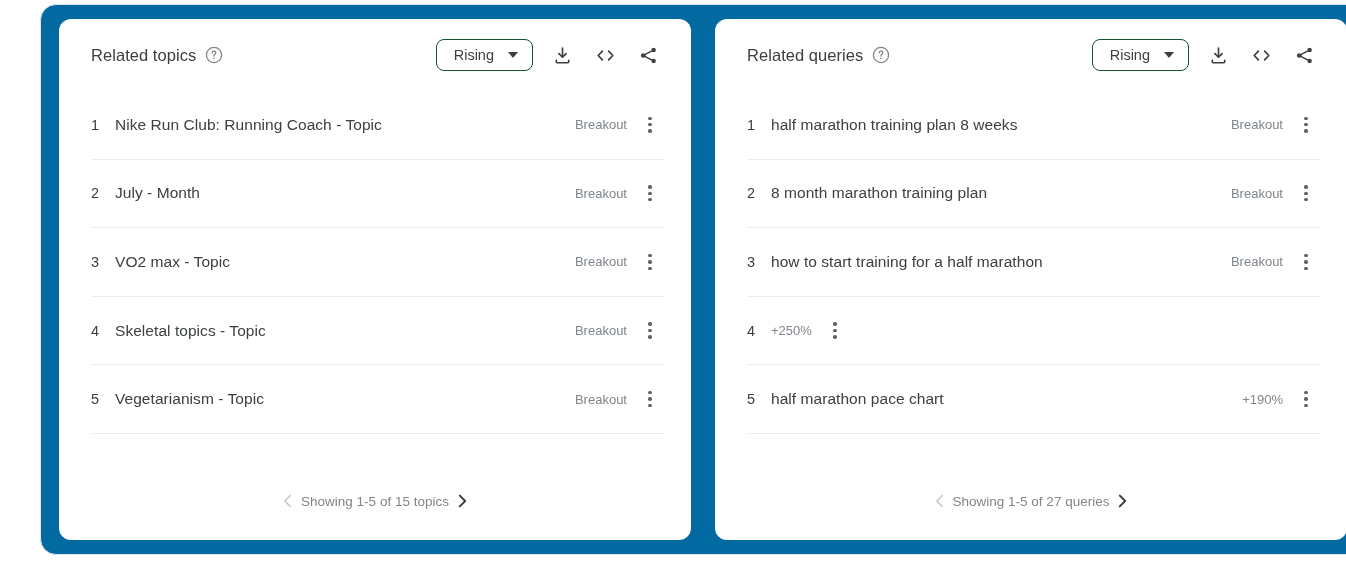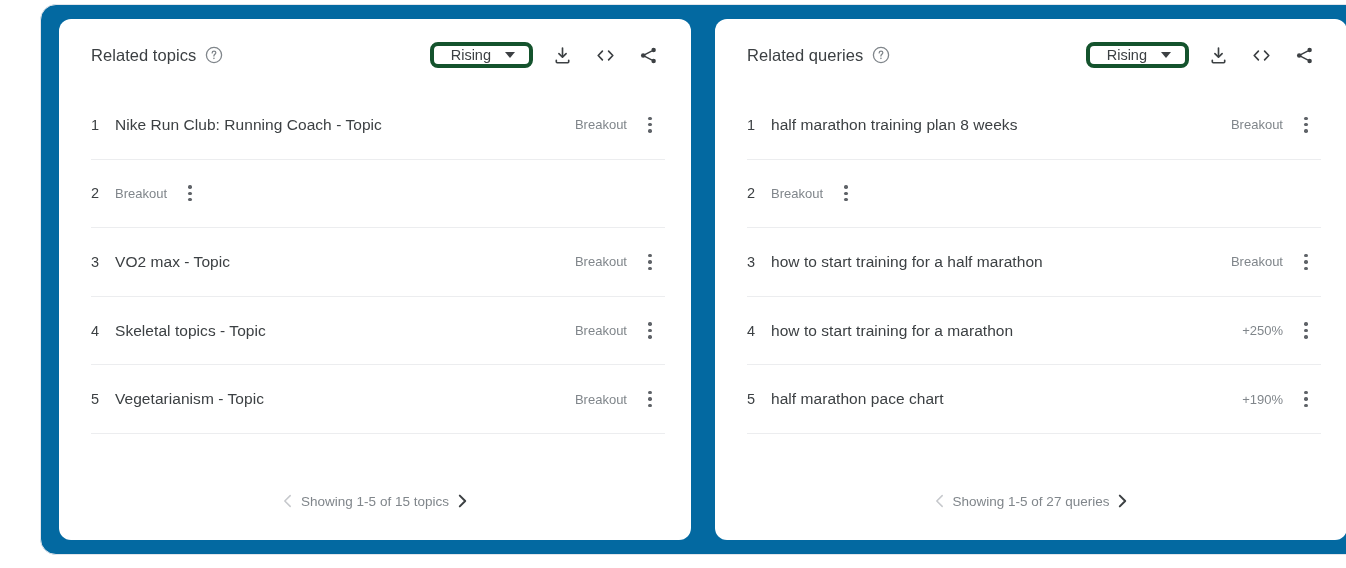--- a/index.html
+++ b/index.html
@@ -77,23 +77,23 @@
     color: #80868b;
   }
 
   .header-spacer { flex: 1 1 auto; }
 
   .select-pill {
     display: inline-flex;
     align-items: center;
     justify-content: center;
     gap: 14px;
-    height: 26px;
+    height: 32px;
     padding: 0 14px 0 17px;
-    border: 4px solid #14532d;
+    border: 1px solid #14532d;
     border-radius: 8px;
     background: #fff;
     cursor: pointer;
     flex: 0 0 auto;
   }
 
   .select-pill-label {
     font-size: 14.5px;
     color: #3c4043;
     white-space: nowrap;
@@ -266,20 +266,21 @@
             <div class="row-label">Nike Run Club: Running Coach - Topic</div>
             <div class="row-value">Breakout</div>
             <div class="row-menu">
               <i></i>
               <i></i>
               <i></i>
             </div>
           </div>
           <div class="row">
             <div class="row-rank">2</div>
+            <div class="row-label">July - Month</div>
             <div class="row-value">Breakout</div>
             <div class="row-menu">
               <i></i>
               <i></i>
               <i></i>
             </div>
           </div>
           <div class="row">
             <div class="row-rank">3</div>
             <div class="row-label">VO2 max - Topic</div>
@@ -368,40 +369,40 @@
             <div class="row-label">half marathon training plan 8 weeks</div>
             <div class="row-value">Breakout</div>
             <div class="row-menu">
               <i></i>
               <i></i>
               <i></i>
             </div>
           </div>
           <div class="row">
             <div class="row-rank">2</div>
+            <div class="row-label">8 month marathon training plan</div>
             <div class="row-value">Breakout</div>
             <div class="row-menu">
               <i></i>
               <i></i>
               <i></i>
             </div>
           </div>
           <div class="row">
             <div class="row-rank">3</div>
             <div class="row-label">how to start training for a half marathon</div>
             <div class="row-value">Breakout</div>
             <div class="row-menu">
               <i></i>
               <i></i>
               <i></i>
             </div>
           </div>
           <div class="row">
             <div class="row-rank">4</div>
-            <div class="row-label">how to start training for a marathon</div>
             <div class="row-value">+250%</div>
             <div class="row-menu">
               <i></i>
               <i></i>
               <i></i>
             </div>
           </div>
           <div class="row">
             <div class="row-rank">5</div>
             <div class="row-label">half marathon pace chart</div>

